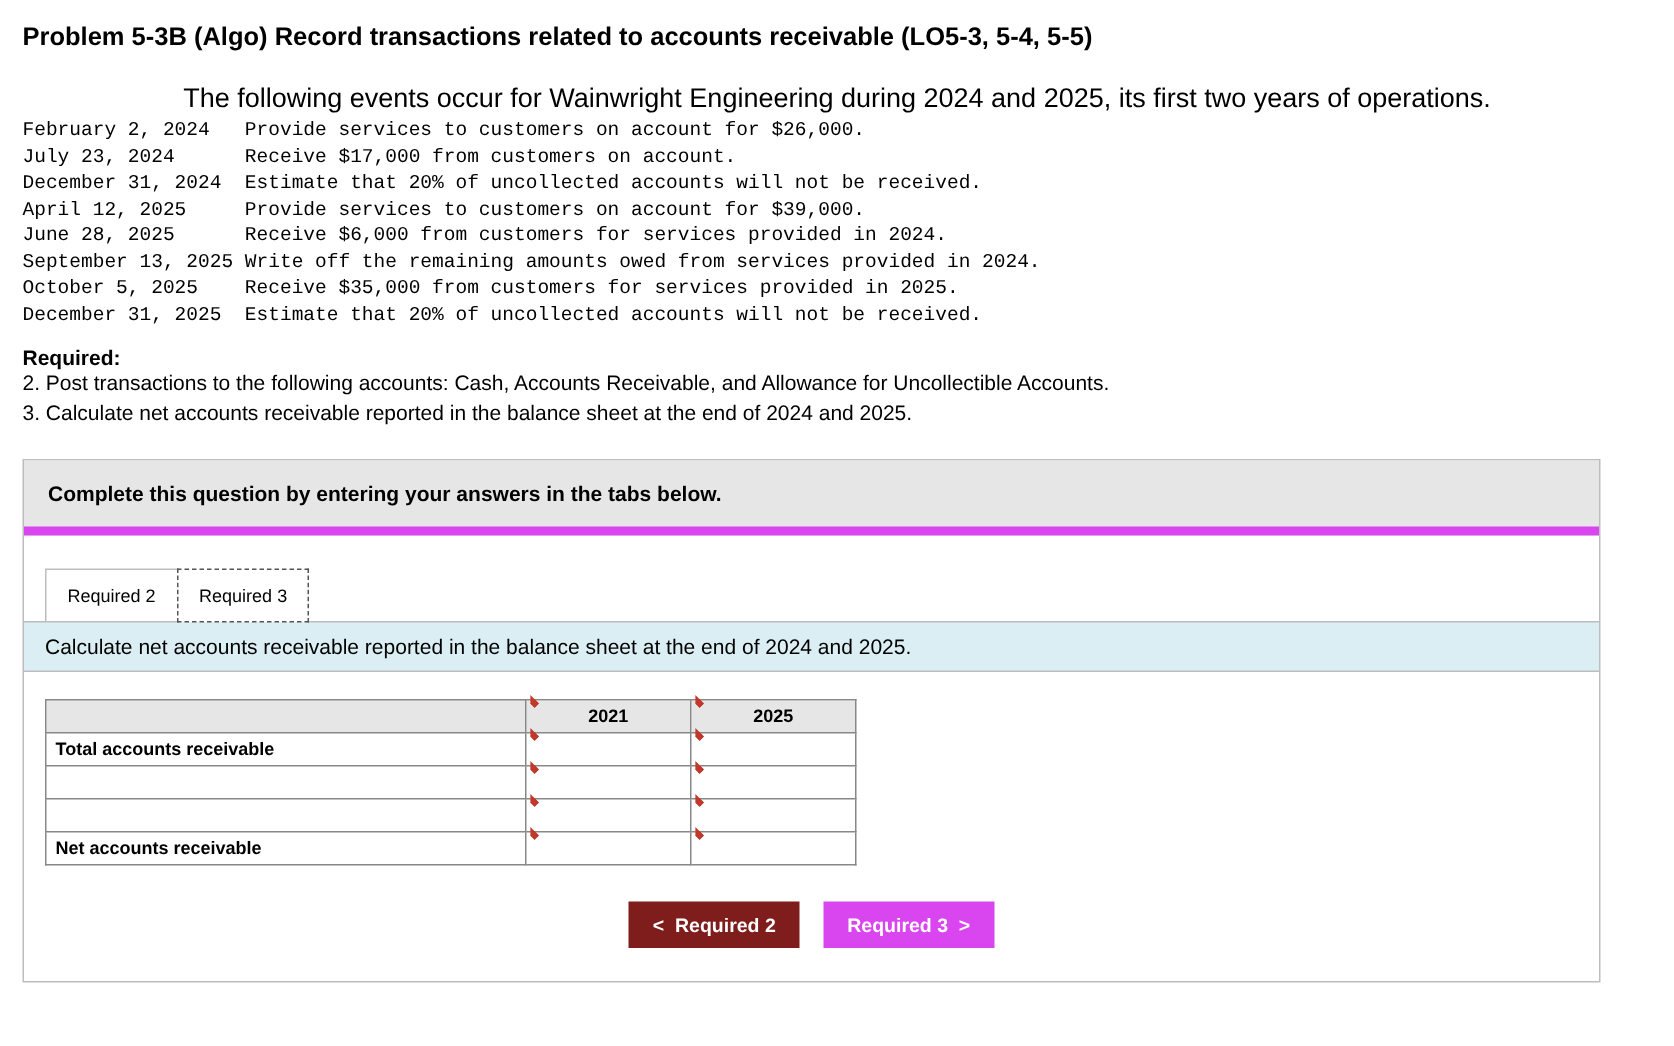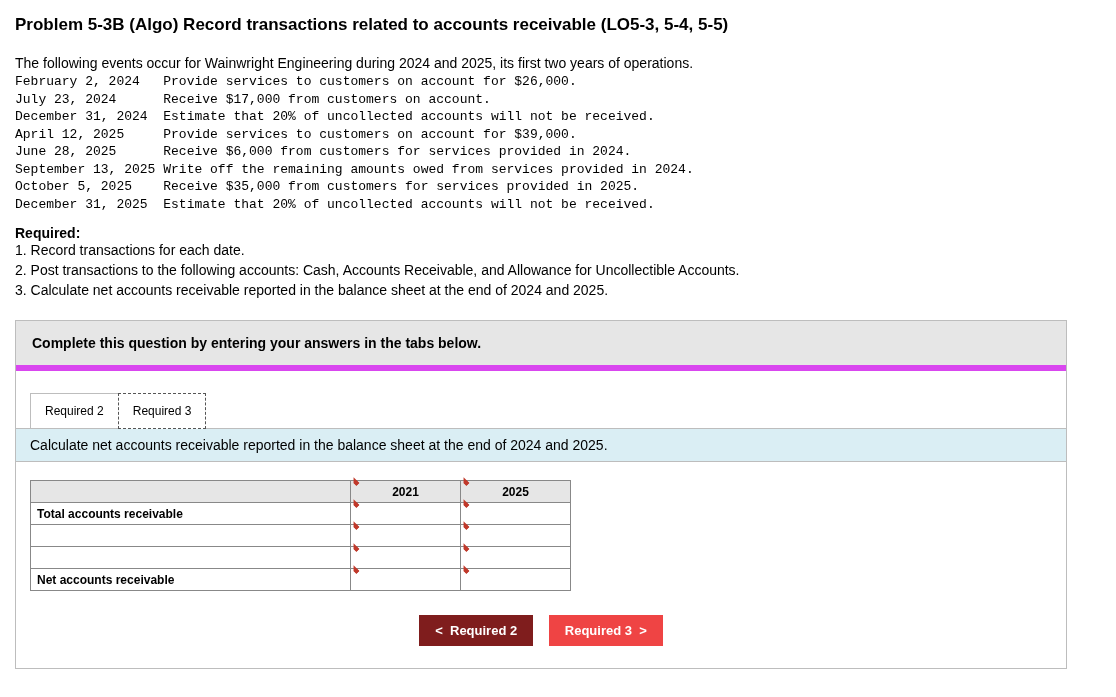--- a/index.html
+++ b/index.html
@@ -9,22 +9,23 @@
     margin: 0;
     padding: 15px 15px 30px 15px;
     background: #fff;
   }
   h2.problem-title {
     font-size: 17px;
     font-weight: bold;
     margin: 0 0 20px 0;
   }
   .intro {
-    font-size: 14px;
+    font-size: 18px;
     margin-bottom: 2px;
+    text-align: center;
   }
   .events {
     font-family: "Courier New", monospace;
     font-size: 13px;
     line-height: 1.35;
     white-space: pre;
     margin-bottom: 12px;
   }
   .required-head {
     font-weight: bold;
@@ -116,42 +117,41 @@
   .nav-btn {
     display: inline-block;
     padding: 8px 16px;
     font-size: 13px;
     color: #fff;
     font-weight: bold;
     margin: 0 6px;
     cursor: pointer;
   }
   .nav-prev { background: #7f1d1d; }
-  .nav-next { background: #ef4444; }
+  .nav-next { background: #d946ef; }
   .chevron { font-weight: bold; }
 </style>
 </head>
 <body>
 
 <h2 class="problem-title">Problem 5-3B (Algo) Record transactions related to accounts receivable (LO5-3, 5-4, 5-5)</h2>
 
 <div class="intro">The following events occur for Wainwright Engineering during 2024 and 2025, its first two years of operations.</div>
 
 <div class="events" id="events-block">February 2, 2024   Provide services to customers on account for $26,000.
 July 23, 2024      Receive $17,000 from customers on account.
 December 31, 2024  Estimate that 20% of uncollected accounts will not be received.
 April 12, 2025     Provide services to customers on account for $39,000.
 June 28, 2025      Receive $6,000 from customers for services provided in 2024.
 September 13, 2025 Write off the remaining amounts owed from services provided in 2024.
 October 5, 2025    Receive $35,000 from customers for services provided in 2025.
 December 31, 2025  Estimate that 20% of uncollected accounts will not be received.</div>
 
 <div class="required-head">Required:</div>
 <div class="required-list">
-  <div>1. Record transactions for each date.</div>
   <div>2. Post transactions to the following accounts: Cash, Accounts Receivable, and Allowance for Uncollectible Accounts.</div>
   <div>3. Calculate net accounts receivable reported in the balance sheet at the end of 2024 and 2025.</div>
 </div>
 
 <div class="panel">
   <div class="panel-head">Complete this question by entering your answers in the tabs below.</div>
 
   <div class="tabs">
     <div class="tab">Required 2</div>
     <div class="tab active">Required 3</div>

